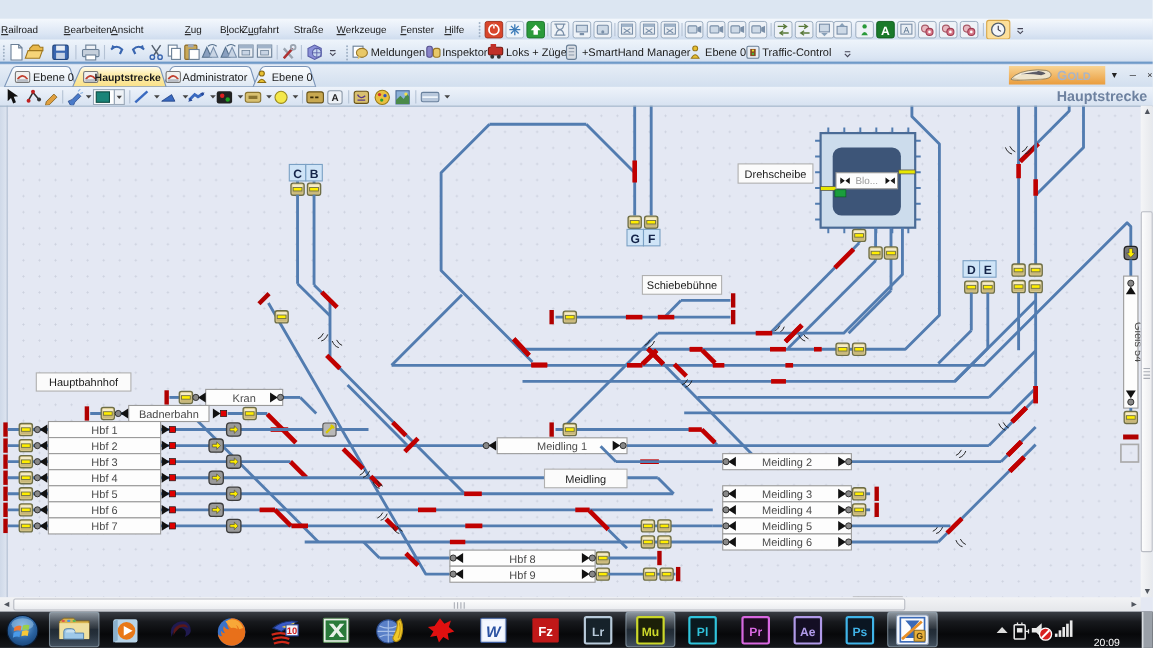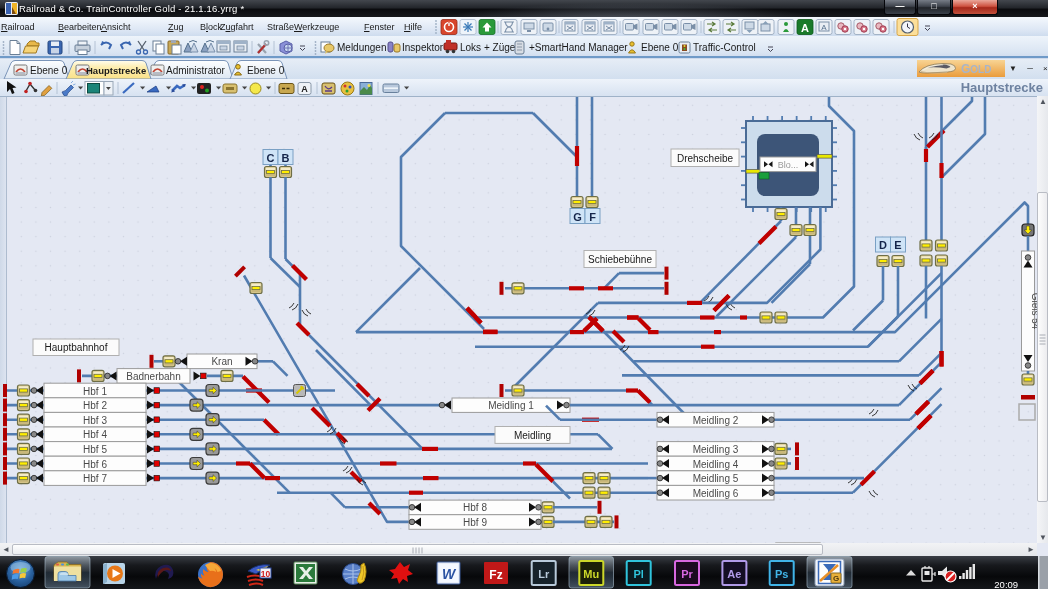--- a/index.html
+++ b/index.html
@@ -23,48 +23,29 @@
 #dots{position:absolute;left:8px;top:96px;width:1029px;height:447px;background-image:radial-gradient(circle,#ccd1de 0.8px,transparent 1px);background-size:14.6px 14.6px;background-position:6px 2px}
 #vscroll{position:absolute;left:1037px;top:96px;width:11px;height:447px;background:linear-gradient(90deg,#f4f5f7,#e6e8ec)}
 #vthumb{position:absolute;left:1037px;top:192px;width:11px;height:310px;background:linear-gradient(90deg,#fdfdfd,#ececef);border:1px solid #b9bcc4;border-radius:2px}
 #hscroll{position:absolute;left:0px;top:543px;width:1037px;height:13px;background:linear-gradient(#f2f3f5,#e4e6ea)}
 #hthumb{position:absolute;left:12px;top:544px;width:811px;height:11px;background:linear-gradient(#fefefe,#ebedf0);border:1px solid #b9bcc4;border-radius:2px}
 .sarrow{position:absolute;color:#50555e;font-size:8px}
 #taskbar{position:absolute;left:0;top:556px;width:1048px;height:33px;background:linear-gradient(#3a3e45,#17191d 28%,#07080a 62%,#15171b)}
 #clock{position:absolute;right:18px;top:578px;font-size:9.5px;color:#fff;text-align:center;line-height:13px}
 </style></head><body>
 <div id="app">
-  <div id="titlebar">
-      <div class="blob"></div>
-    <svg id="titleicon" viewBox="0 0 13 13">
-        <rect width="13" height="13" rx="2" fill="#e8edf5"></rect>
-        <rect x="1" y="1" width="5" height="11" fill="#3a62b0"></rect>
-        <rect x="7" y="1" width="5" height="11" fill="#f0b428"></rect>
-        <path d="M7 5l4 7H7z" fill="#7a4a10"></path>
-      </svg>
-    <span id="titletext">Railroad &amp; Co. TrainController Gold - 21.1.16.yrrg *</span>
-    <div class="winbtn" id="btnmin">
-        <span>—</span>
-      </div>
-    <div class="winbtn" id="btnmax">
-        <span>□</span>
-      </div>
-    <div class="winbtn" id="btncls">
-        <span>×</span>
-      </div>
-  </div>
   <div id="menurow">
       <span class="menuitem" style="left:1px"><u>R</u>ailroad</span>
       <span class="menuitem" style="left:58px"><u>B</u>earbeiten</span>
       <span class="menuitem" style="left:101px"><u>A</u>nsicht</span>
       <span class="menuitem" style="left:168px"><u>Z</u>ug</span>
       <span class="menuitem" style="left:200px">B<u>l</u>ock</span>
       <span class="menuitem" style="left:220px">Z<u>u</u>gfahrt</span>
       <span class="menuitem" style="left:267px">Straße</span>
-      <span class="menuitem" style="left:294px"><u>W</u>erkzeuge</span>
+      <span class="menuitem" style="left:306px"><u>W</u>erkzeuge</span>
       <span class="menuitem" style="left:364px"><u>F</u>enster</span>
       <span class="menuitem" style="left:404px"><u>H</u>ilfe</span>
     </div>
   <svg style="position:absolute;left:430px;top:17px" width="618" height="19">
       <g fill="#9fb0c4">
         <circle cx="6" cy="4" r="0.9"></circle>
         <circle cx="6" cy="7" r="0.9"></circle>
         <circle cx="6" cy="10" r="0.9"></circle>
         <circle cx="6" cy="13" r="0.9"></circle>
         <circle cx="6" cy="16" r="0.9"></circle>

